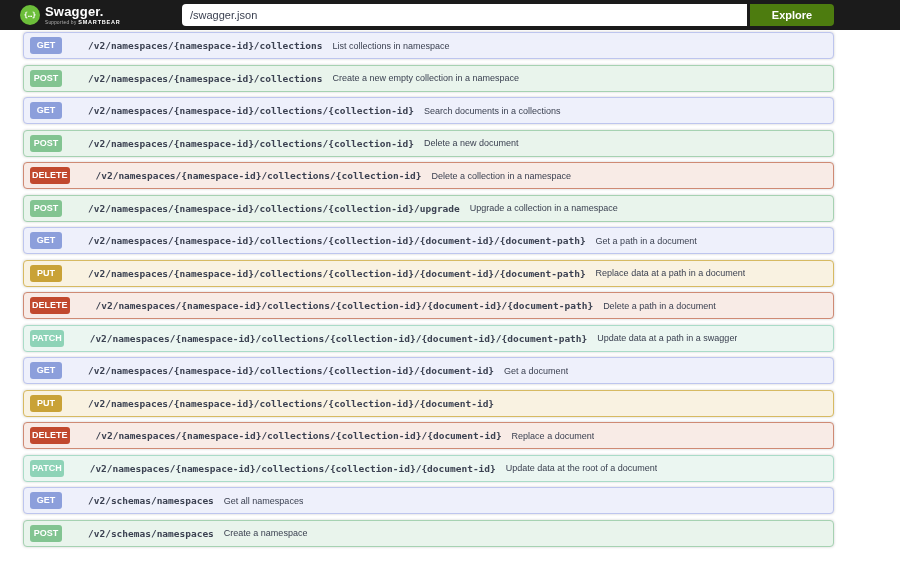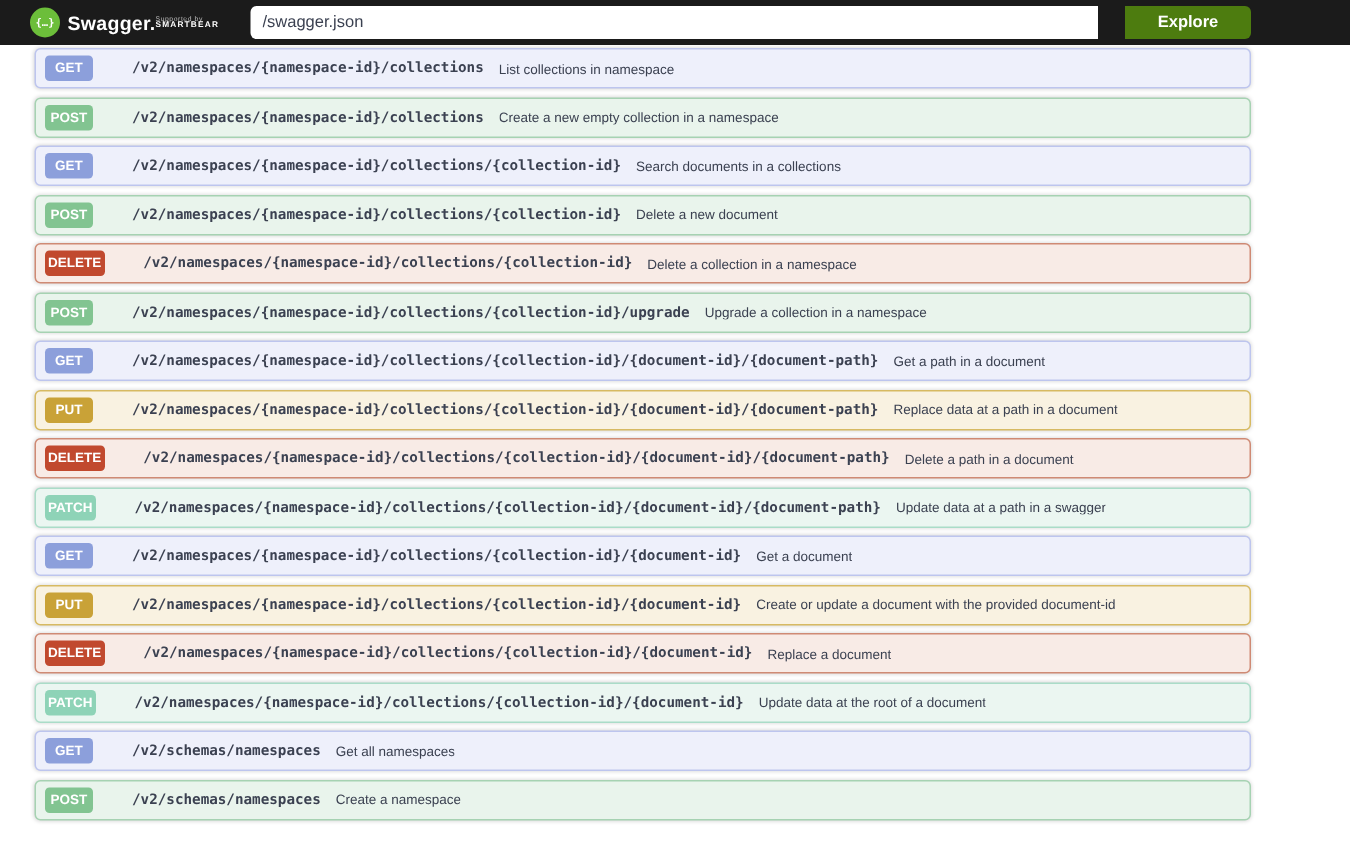--- a/index.html
+++ b/index.html
@@ -8,25 +8,25 @@
     font-family: "Liberation Sans", sans-serif; }
 
   
   .topbar { height: 30px; background: #1b1b1b; display: flex; align-items: center;
     padding: 0 66px 0 20px; }
   .logo { display: flex; align-items: center; gap: 5px; }
   .logo-circle { width: 20px; height: 20px; border-radius: 50%; background: #6cbe3a;
     display: flex; align-items: center; justify-content: center; flex: 0 0 auto; }
   .logo-glyph { color: #ffffff; font-family: "DejaVu Sans Mono", monospace;
     font-size: 7px; font-weight: bold; line-height: 1; }
-  .logo-texts { display: flex; flex-direction: row; line-height: 1; }
+  .logo-texts { display: flex; flex-direction: column; line-height: 1; }
   .logo-title { color: #ffffff; font-size: 13px; font-weight: bold; letter-spacing: .2px; }
   .logo-sub { margin-top: 2px; font-size: 4.5px; color: #bbbbbb; letter-spacing: .4px; }
   .logo-sub b { color: #ffffff; font-size: 5.5px; letter-spacing: .8px; }
-  .url-wrapper { margin-left: auto; display: flex; align-items: flex-end; gap: 18px; }
+  .url-wrapper { margin-left: auto; display: flex; align-items: flex-end; gap: 3px; }
   .url-input { width: 565px; height: 22px; border: none; outline: none;
     border-radius: 4px 0 0 4px; padding: 0 8px; font-size: 11px; color: #3b4151;
     background: #ffffff; font-family: "Liberation Sans", sans-serif; }
   .explore-btn { height: 22px; width: 84px; border: none; border-radius: 0 4px 4px 0;
     background: #4d7c0f; color: #ffffff; font-size: 11px; font-weight: bold;
     cursor: pointer; font-family: "Liberation Sans", sans-serif; }
 
   
   .wrapper { padding: 0 66px 0 23px; }
   .tag-header { display: flex; align-items: center; justify-content: space-between;
@@ -131,21 +131,20 @@
 
   <div class="opblock" style="background: rgb(238, 240, 251); border-color: rgb(189, 197, 238);">
     <span class="method-badge" style="background: rgb(140, 159, 219);">GET</span>
     <span class="op-path">/v2/namespaces/{namespace-id}/collections/{collection-id}/{document-id}</span>
     <span class="op-desc">Get a document</span>
   </div>
 
   <div class="opblock" style="background: rgb(249, 242, 225); border-color: rgb(215, 186, 98);">
     <span class="method-badge" style="background: rgb(201, 162, 55);">PUT</span>
     <span class="op-path">/v2/namespaces/{namespace-id}/collections/{collection-id}/{document-id}</span>
-    <span class="op-desc">Create or update a document with the provided document-id</span>
   </div>
 
   <div class="opblock" style="background: rgb(248, 235, 230); border-color: rgb(207, 138, 116);">
     <span class="method-badge" style="background: rgb(193, 73, 46);">DELETE</span>
     <span class="op-path">/v2/namespaces/{namespace-id}/collections/{collection-id}/{document-id}</span>
     <span class="op-desc">Replace a document</span>
   </div>
 
   <div class="opblock" style="background: rgb(235, 246, 241); border-color: rgb(170, 220, 200);">
     <span class="method-badge" style="background: rgb(142, 211, 183);">PATCH</span>

